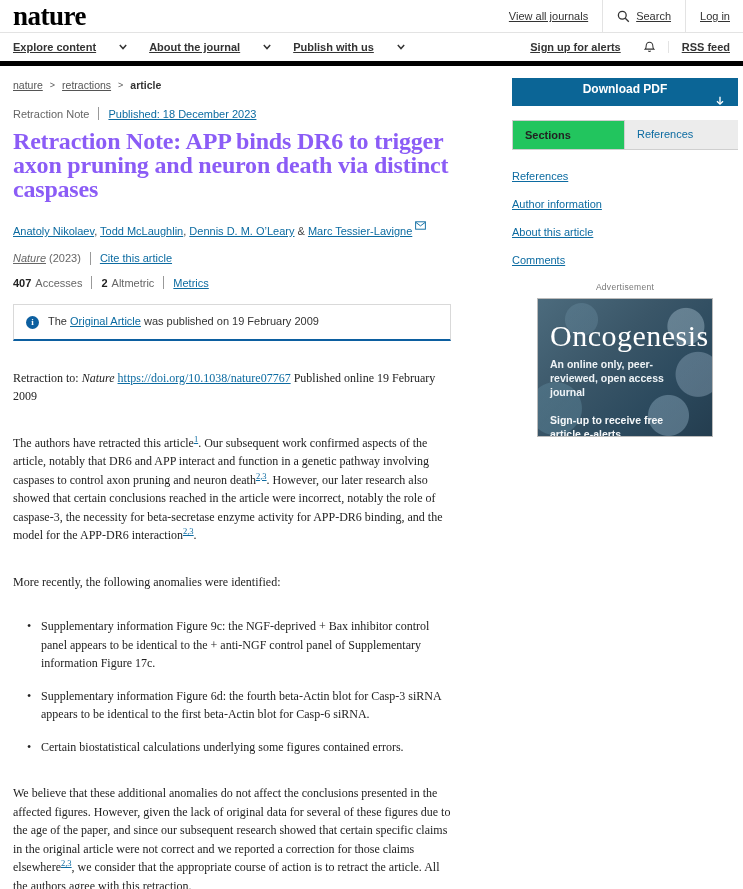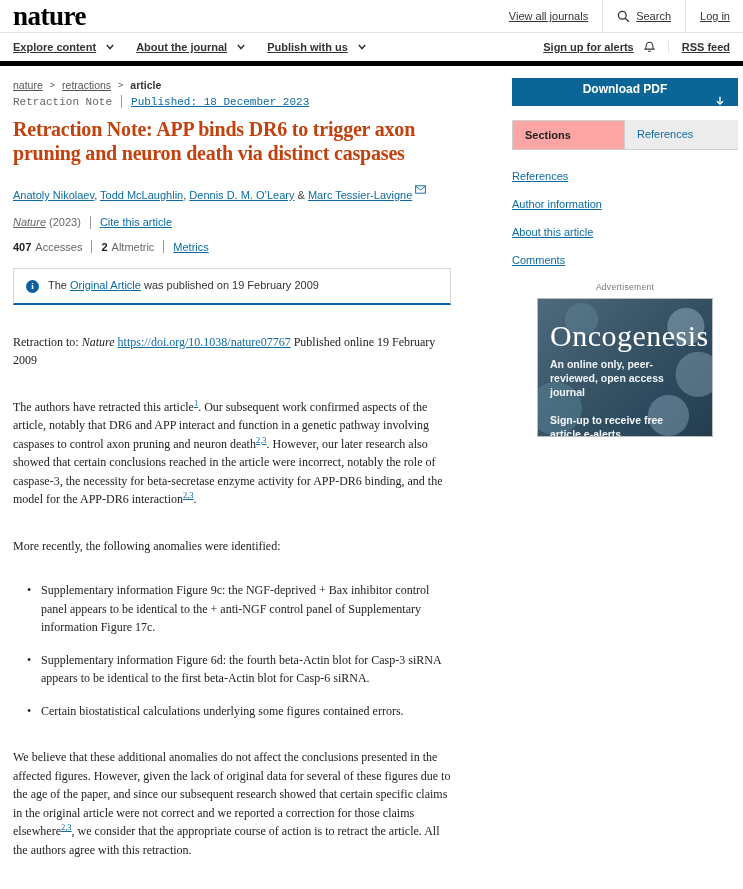--- a/index.html
+++ b/index.html
@@ -9,44 +9,44 @@
 
   
   .hdr-top { display:flex; align-items:stretch; height:33px; border-bottom:1px solid #e3e3e3; padding:0 13px; }
   .logo { font-family:"Liberation Serif", serif; font-weight:bold; font-size:27px; letter-spacing:-0.5px; color:#000; align-self:center; }
   .hdr-top-right { margin-left:auto; display:flex; align-items:stretch; }
   .hdr-top-item { display:flex; align-items:center; gap:6px; padding:0 14px; font-size:11px; color:#333; border-left:1px solid #e3e3e3; }
   .hdr-top-item:first-child { border-left:none; }
   .hdr-top-item:last-child { padding-right:0; }
 
   .hdr-nav { display:flex; align-items:center; height:28px; padding:0 13px; }
-  .nav-item { display:flex; align-items:center; gap:10px; font-size:11px; font-weight:bold; color:#333; margin-right:22px; }
+  .nav-item { display:flex; align-items:center; gap:23px; font-size:11px; font-weight:bold; color:#333; margin-right:22px; }
   .hdr-nav-right { margin-left:auto; display:flex; align-items:center; }
   .hdr-nav-right .nav-item { margin-right:0; padding:0 13px; }
   .hdr-nav-right .nav-item + .nav-item { border-left:1px solid #e3e3e3; padding-right:0; }
   .black-bar { height:5px; background:#000; width:100%; }
 
   .icon-svg { display:inline-block; vertical-align:middle; }
 
   
   .page { display:flex; padding:0 13px; }
   .main { width:438px; margin-right:61px; flex-shrink:0; }
   .sidebar { width:226px; flex-shrink:0; }
 
   
   .breadcrumb { margin-top:13px; font-size:10.5px; color:#555; display:flex; align-items:center; gap:7px; }
   .breadcrumb a { color:#555; text-decoration:underline; }
   .breadcrumb .bc-sep { color:#555; font-size:9px; }
   .breadcrumb .bc-current { color:#333; text-decoration:none; font-weight:bold; }
 
   
-  .kicker-row { margin-top:4px; font-size:11px; color:#666; display:flex; align-items:center;font-family:Liberation Mono, monospace; }
+  .kicker-row { margin-top:16px; font-size:11px; color:#666; display:flex; align-items:center; }
   .kicker-row .pipe { border-left:1px solid #999; height:13px; margin:0 9px; }
   .kicker-row a { color:#0c6ba1; text-decoration:underline; }
-  h1.title { margin-top:9px; font-family:"Liberation Serif", serif; font-size:20px; line-height:24px; font-weight:bold; color:#c2410c; letter-spacing:-0.2px; }
+  h1.title { margin-top:9px; font-family:"Liberation Serif", serif; font-size:24px; line-height:24px; font-weight:bold; color:#8b5cf6; letter-spacing:-0.2px; }
   .authors { margin-top:17px; font-size:11px; color:#444; line-height:17px; }
   .authors a { color:#0c6ba1; text-decoration:underline; }
   .env-icon { margin-left:3px; vertical-align:super; }
   .jref { margin-top:12px; font-size:11px; color:#666; display:flex; align-items:center; }
   .jref .pipe { border-left:1px solid #999; height:13px; margin:0 9px; }
   .jref a.journal { color:#666; font-style:italic; text-decoration:underline; }
   .jref a.cite { color:#0c6ba1; text-decoration:underline; }
   .metrics-row { margin-top:11px; font-size:11px; color:#666; display:flex; align-items:flex-end; }
   .metrics-row .pipe { border-left:1px solid #999; height:13px; margin:0 9px; }
   .metrics-row b { color:#222; margin-right:4px; }
@@ -66,21 +66,21 @@
   sup.ref a { color:#0c6ba1; text-decoration:underline; }
   ul.anomalies { margin-top:26px; padding-left:28px; list-style:none; }
   ul.anomalies li { position:relative; margin-bottom:14px; }
   ul.anomalies li::before { content:"•"; position:absolute; left:-14px; color:#222; }
 
   
   .dl-btn { margin-top:12px; background:#0b6596; color:#fff; display:flex; align-items:center; height:28px; padding:4px 12px; font-size:12px; font-weight:bold; width:100%; border:none;flex-direction:column; }
   .dl-btn .dl-icon { margin-left:auto; }
   .tabs { display:flex; margin-top:14px; border-bottom:1px solid #cfcfcf; }
   .tab { width:50%; padding:8px 12px; font-size:11px; }
-  .tab-active { background:#fca5a5; font-weight:bold; color:#222; border:1px solid #cfcfcf; border-bottom:none; }
+  .tab-active { background:#22c55e; font-weight:bold; color:#222; border:1px solid #cfcfcf; border-bottom:none; }
   .tab-inactive { background:#ececec; color:#0c6ba1; border-bottom:1px solid #cfcfcf; margin-bottom:-1px; }
   .side-links { margin-top:20px; }
   .side-links a { display:block; font-size:11px; color:#0c6ba1; text-decoration:underline; margin-bottom:16px; }
 
   
   .ad-wrap { margin-top:12px; text-align:center; }
   .ad-label { font-size:8.5px; color:#777; letter-spacing:0.3px; }
   .ad-box { margin:6px auto 0; width:176px; height:139px; border:1px solid #bbb; text-align:left; padding:12px 12px; position:relative; overflow:hidden;
     background:
       radial-gradient(circle at 85% 20%, rgba(160,185,200,0.45) 0 18px, transparent 19px),

